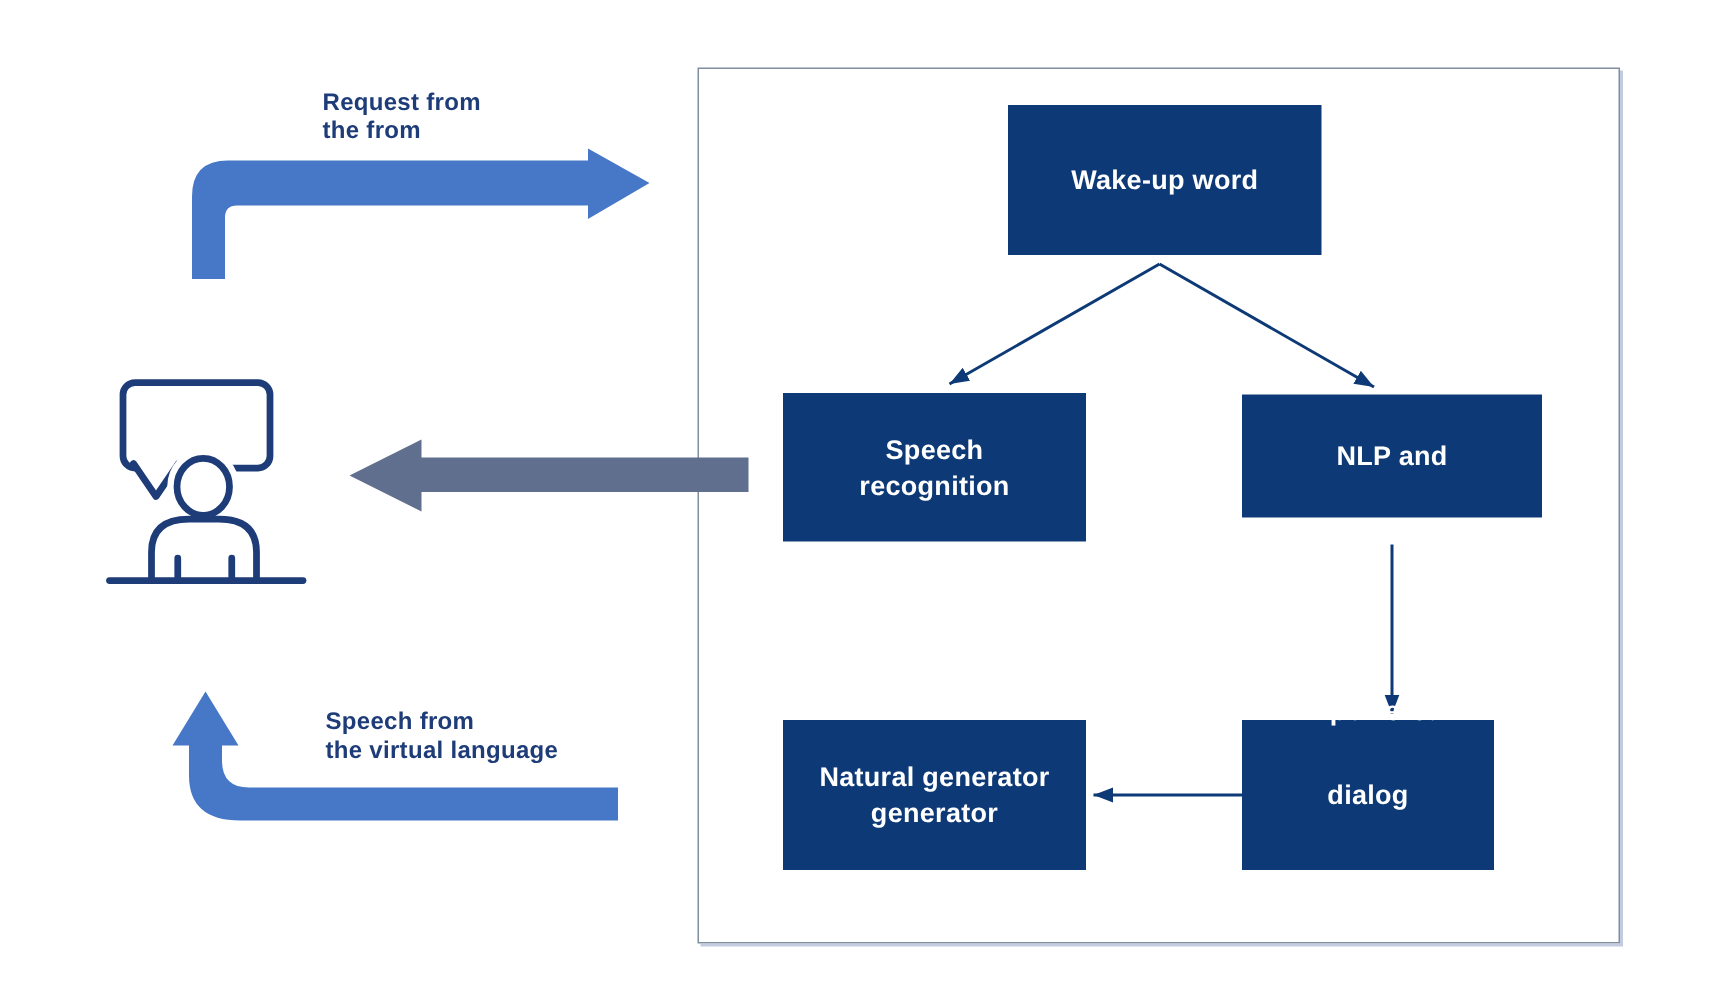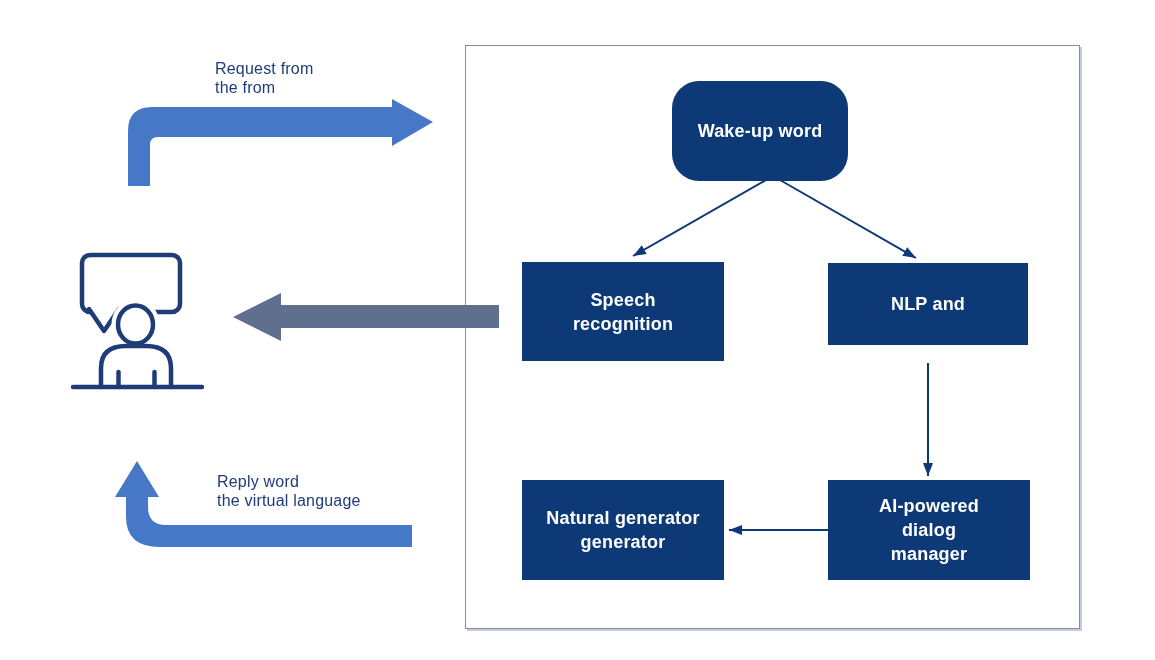--- a/index.html
+++ b/index.html
@@ -15,44 +15,44 @@
     position:absolute;
     left:465px;top:45px;width:613px;height:582px;
     border:1.5px solid #7f8fa0;
     box-shadow:2px 2px 0 rgba(186,194,220,.85);
     background:transparent;
   }
   .flow-label{
     position:absolute;
     color:#1e3c78;
     font-size:16px;
-    font-weight:400;
+    font-weight:700;
     line-height:19px;
     letter-spacing:.2px;
     white-space:nowrap;
   }
   .node{
     position:absolute;
     background:#0d3a76;
     color:#ffffff;
     display:flex;
     flex-direction:column;
     align-items:center;
     justify-content:center;
     text-align:center;
     font-size:18px;
     font-weight:600;
     line-height:24px;
     letter-spacing:.2px;
   }
-  .node-wakeup{left:672px;top:81px;width:176px;height:100px;border-radius:27px;}
+  .node-wakeup{left:672px;top:70px;width:209px;height:100px;}
   .node-speech{left:522px;top:262px;width:202px;height:99px;text-align:right;}
   .node-nlp{left:828px;top:263px;width:200px;height:82px;}
   .node-nlg{left:522px;top:480px;width:202px;height:100px;}
-  .node-ai{left:828px;top:480px;width:202px;height:100px;}
+  .node-ai{left:828px;top:480px;width:168px;height:100px;gap:32px;}
 </style>
 </head>
 <body>
 
 <div class="page">
 
   <div class="boundary"></div>
 
   <svg class="svg-layer" viewBox="0 0 1155 660">
     <defs>
@@ -86,21 +86,21 @@
     </g>
   </svg>
 
   <div class="flow-label" style="left:215px;top:59px;">
     <div>Request from</div>
     <div>the from</div>
   </div>
 
 
   <div class="flow-label" style="left:217px;top:472px;">
-    <div>Reply word</div>
+    <div>Speech from</div>
     <div>the virtual language</div>
   </div>
 
   <div class="node node-wakeup">
     <div>Wake-up word</div>
   </div>
 
   <div class="node node-speech">
     <div>Speech</div>
     <div>recognition</div>

